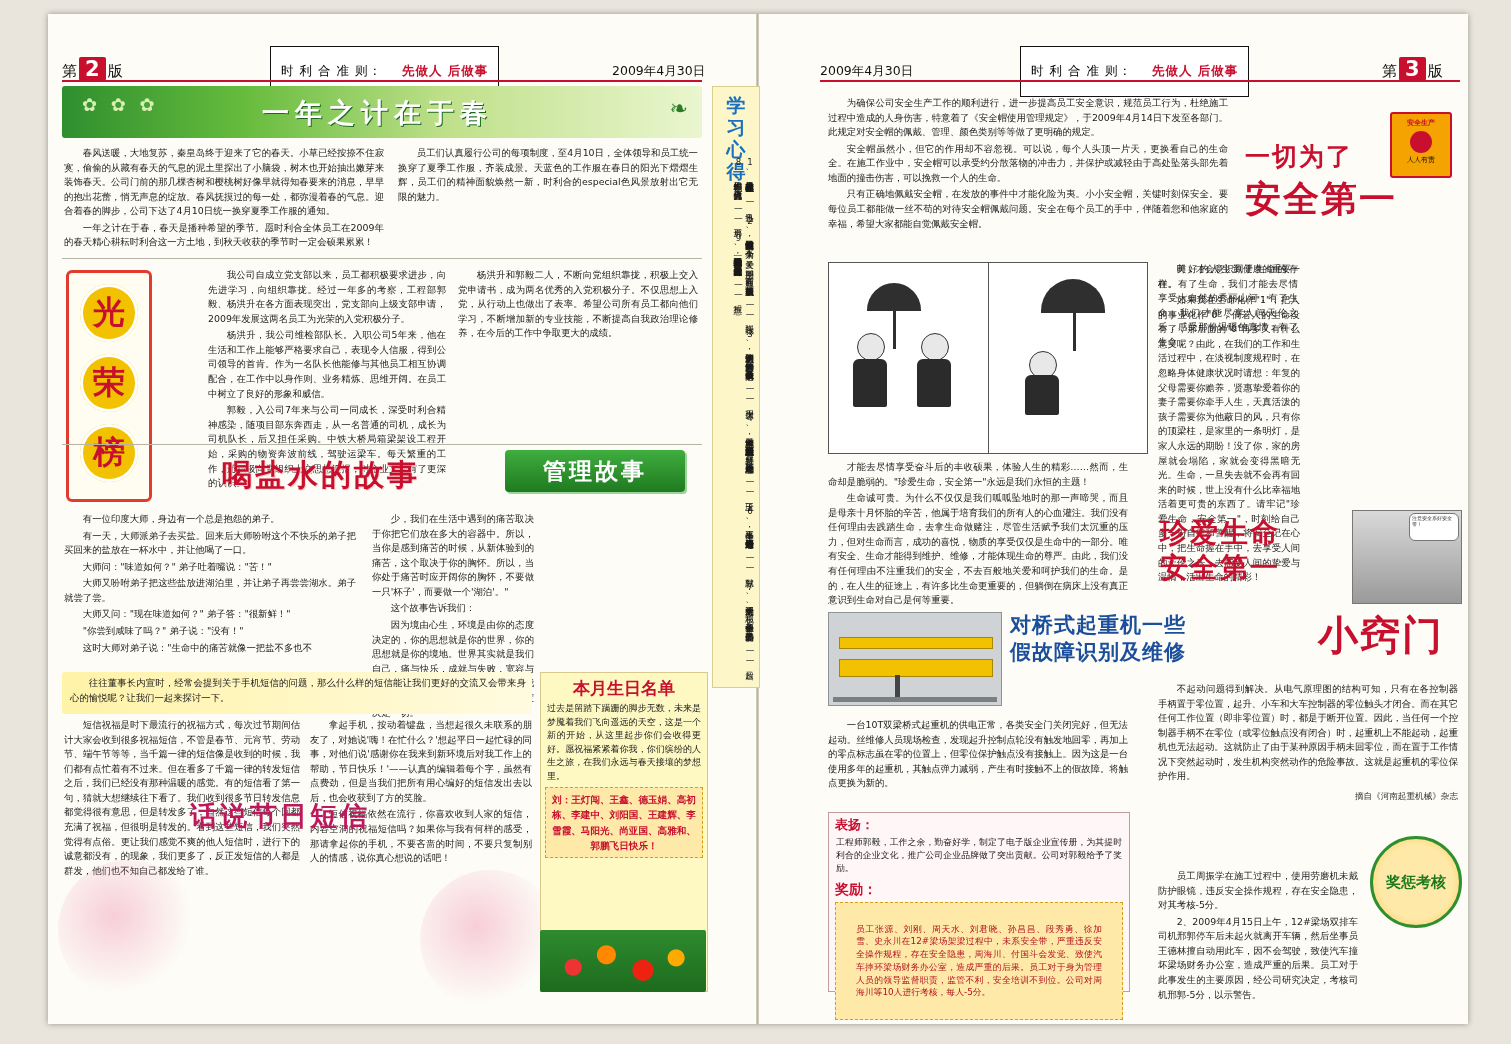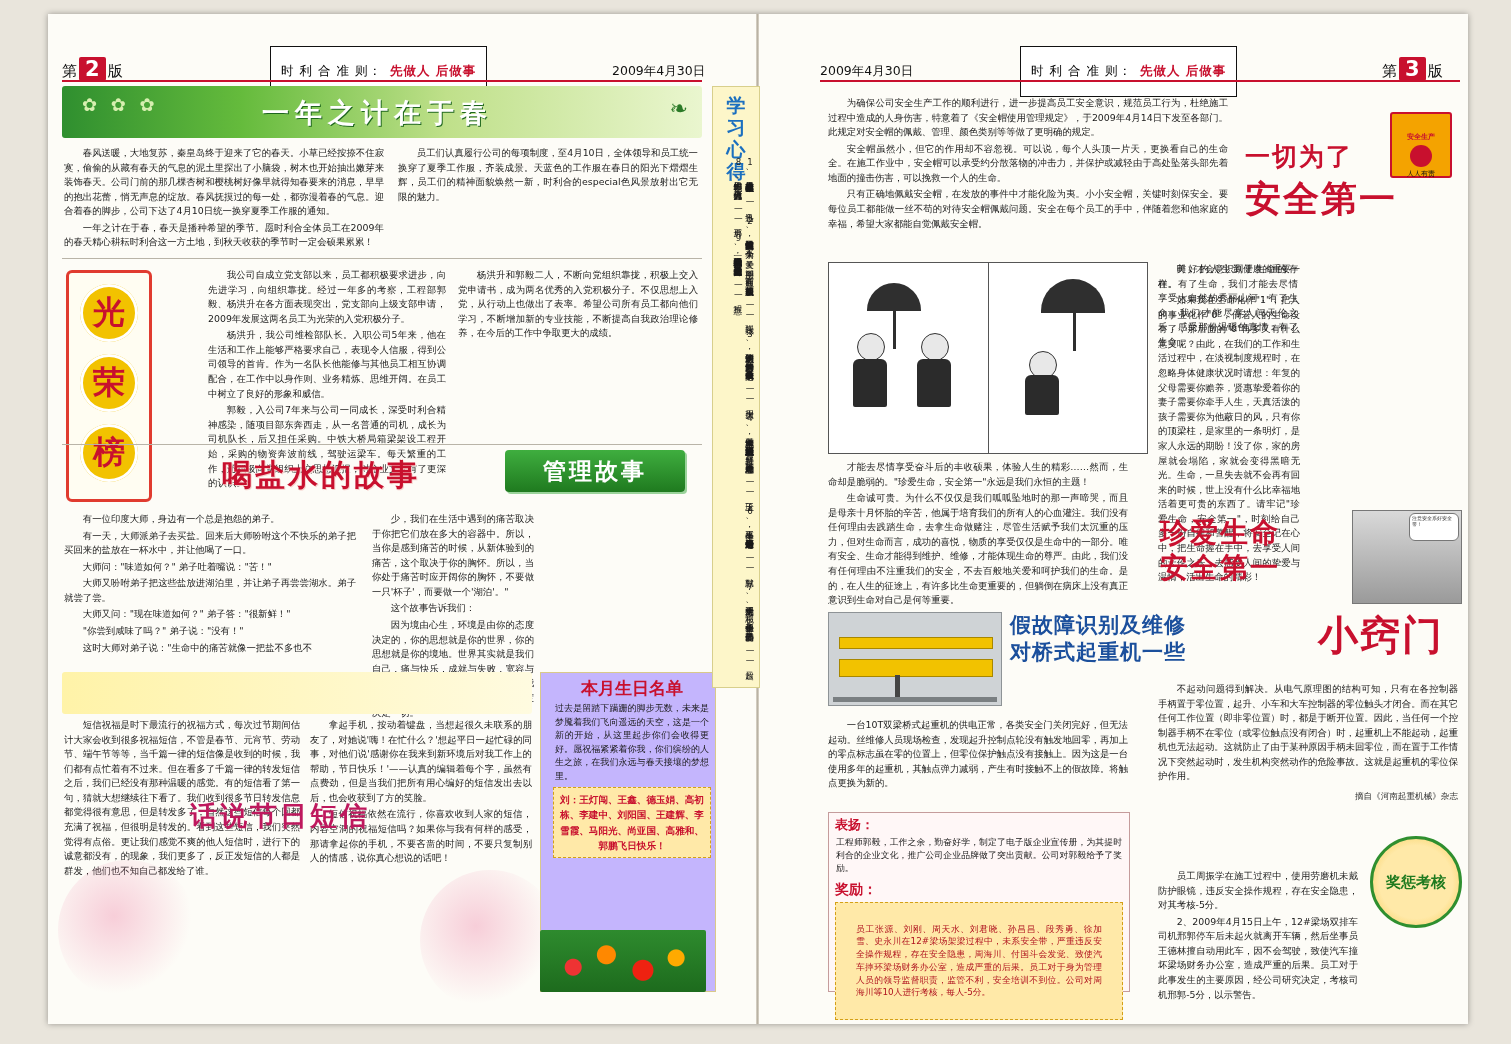--- a/index.html
+++ b/index.html
@@ -24,21 +24,21 @@
   }
   
   .masthead{position:absolute;height:26px;display:flex;align-items:center;}
   .pagenum{font-size:15px;color:#111;display:flex;align-items:baseline;gap:2px;}
   .pagenum .big{
     display:inline-block;background:#c8102e;color:#fff;font-size:21px;font-weight:bold;
     padding:0 6px;line-height:24px;border-radius:2px;
   }
   .slogan{
     border:1px solid #111;padding:16px 10px;font-size:12.5px;letter-spacing:1px;
-    display:flex;gap:8px;align-items:center;background:#fff;
+    display:flex;gap:20px;align-items:center;background:#fff;
   }
   .slogan .red{color:#c8102e;font-weight:bold;}
   .dateline{font-size:12.5px;color:#111;}
   .hr-main{position:absolute;height:2px;background:#c8102e;}
   
   .col{position:absolute;font-size:9.4px;line-height:1.55;color:#1a1a1a;text-align:justify;}
   .col p{margin:0 0 2px 0;text-indent:2em;}
   .hline{position:absolute;height:1px;background:#b9b4a8;}
   
   .banner-spring{
@@ -97,21 +97,21 @@
     position:absolute;left:8px;top:8px;width:30px;font-size:19px;font-weight:bold;color:#1b6fbf;
     line-height:1.15;text-align:center;
   }
   .study-col .body{
     position:absolute;left:5px;top:70px;width:37px;font-size:8.6px;line-height:1.35;color:#1a1a1a;
     writing-mode:vertical-rl;text-orientation:upright;height:520px;
   }
   
   .bday{
     position:absolute;left:540px;top:672px;width:166px;height:318px;
-    background:#c4b5fd;border:1px solid #d9c98a;padding-left:8px;
+    background:#fef9c3;border:1px solid #d9c98a;
   }
   .bday .h{
     text-align:center;font-size:17px;font-weight:bold;color:#c8102e;padding:4px 0 2px;
   }
   .bday .txt{font-size:9px;line-height:1.5;padding:0 6px;text-align:justify;color:#1a1a1a;}
   .bday .names{
     margin:4px;padding:4px;background:#ffe9a8;border:1px dashed #d4a017;
     font-size:9.6px;line-height:1.6;color:#c8102e;font-weight:bold;text-align:center;
   }
   .flowers{
@@ -126,21 +126,21 @@
   
   .safety-first{
     position:absolute;left:1245px;top:140px;width:215px;height:96px;
   }
   .safety-first .l1{font-size:25px;font-weight:bold;color:#c8102e;letter-spacing:2px;}
   .safety-first .l2{font-size:36px;font-weight:bold;color:#c8102e;letter-spacing:2px;margin-top:2px;}
   .safety-sign{
     position:absolute;left:1390px;top:112px;width:58px;height:62px;background:#f4a300;
     border:2px solid #c8102e;border-radius:3px;text-align:center;
   }
-  .safety-sign .s1{font-size:7px;color:#c8102e;font-weight:bold;padding-top:18px;}
+  .safety-sign .s1{font-size:7px;color:#c8102e;font-weight:bold;padding-top:4px;}
   .safety-sign .dot{width:22px;height:22px;border-radius:50%;background:#c8102e;margin:3px auto 0;}
   .safety-sign .s2{font-size:7px;color:#111;margin-top:2px;}
   .cherish{
     position:absolute;left:1160px;top:515px;width:190px;
   }
   .cherish div{font-size:28px;font-weight:bold;color:#c8102e;letter-spacing:2px;line-height:1.25;}
   .crane-pic{
     position:absolute;left:1352px;top:510px;width:108px;height:92px;
     background:linear-gradient(180deg,#d9d9d9,#9a9a9a);border:1px solid #777;
   }
@@ -287,20 +287,23 @@
     <p>"你尝到咸味了吗？" 弟子说："没有！"</p>
     <p>这时大师对弟子说："生命中的痛苦就像一把盐不多也不</p>
   </div>
   <div class="col" style="left:372px;top:512px;width:162px;">
     <p>少，我们在生活中遇到的痛苦取决于你把它们放在多大的容器中。所以，当你是感到痛苦的时候，从新体验到的痛苦，这个取决于你的胸怀。所以，当你处于痛苦时应开阔你的胸怀，不要做一只'杯子'，而要做一个'湖泊'。"</p>
     <p>这个故事告诉我们：</p>
     <p>因为境由心生，环境是由你的态度决定的，你的思想就是你的世界，你的思想就是你的境地。世界其实就是我们自己，痛与快乐，成就与失败，宽容与紧迫，其实全在于我们怎么看。因为我们是通过自己的观点看世界，所以态度决定一切。</p>
   </div>
 
   <div class="yellow-band"></div>
+  <div class="col" style="left:70px;top:676px;width:456px;font-size:9.4px;">
+    <p>往往董事长内宣时，经常会提到关于手机短信的问题，那么什么样的短信能让我们更好的交流又会带来身心的愉悦呢？让我们一起来探讨一下。</p>
+  </div>
   <div class="col" style="left:64px;top:718px;width:236px;">
     <p>短信祝福是时下最流行的祝福方式，每次过节期间估计大家会收到很多祝福短信，不管是春节、元宵节、劳动节、端午节等等，当千篇一律的短信像是收到的时候，我们都有点忙着有不过来。但在看多了千篇一律的转发短信之后，我们已经没有那种温暖的感觉。有的短信看了第一句，猜就大想继续往下看了。我们收到很多节日转发信息都觉得很有意思，但是转发多了，自然这些短信每个回都充满了祝福，但很明是转发的。看到这些短信，我们突然觉得有点俗。更让我们感觉不爽的他人短信时，进行下的诚意都没有，的现象，我们更多了，反正发短信的人都是群发，他们也不知自己都发给了谁。</p>
   </div>
   <div class="col" style="left:310px;top:718px;width:222px;">
     <p>拿起手机，按动着键盘，当想起很久未联系的朋友了，对她说'嗨！在忙什么？'想起平日一起忙碌的同事，对他们说'感谢你在我来到新环境后对我工作上的帮助，节日快乐！'——认真的编辑着每个字，虽然有点费劲，但是当我们把所有用心编好的短信发出去以后，也会收获到了方的笑脸。</p>
     <p>短信祝福依然在流行，你喜欢收到人家的短信，内容空洞的祝福短信吗？如果你与我有何样的感受，那请拿起你的手机，不要吝啬的时间，不要只复制别人的情感，说你真心想说的话吧！</p>
   </div>
   <div class="sms-title">话说节日短信</div>
   <div class="pinkdeco" style="left:58px;top:860px;"></div>
   <div class="pinkdeco" style="left:420px;top:870px;"></div>
@@ -381,22 +384,22 @@
     <div class="bubble">注意安全系好安全带！</div>
   </div>
 
   <div class="crane-yellow">
     <div class="beam2"></div>
       <div class="beam"></div>
       <div class="hook"></div>
       <div class="rail"></div>
   </div>
   <div class="bridge-title">
+    <div>对桥式起重机一些</div>
     <div>假故障识别及维修</div>
-    <div>对桥式起重机一些</div>
   </div>
   <div class="tip-badge">小窍门</div>
 
   <div class="col" style="left:828px;top:718px;width:300px;">
     <p>一台10T双梁桥式起重机的供电正常，各类安全门关闭完好，但无法起动。丝维修人员现场检查，发现起升控制点轮没有触发地回零，再加上的零点标志虽在零的位置上，但零位保护触点没有接触上。因为这是一台使用多年的起重机，其触点弹力减弱，产生有时接触不上的假故障。将触点更换为新的。</p>
   </div>
   <div class="col" style="left:1158px;top:682px;width:300px;">
     <p>不起动问题得到解决。从电气原理图的结构可知，只有在各控制器手柄置于零位置，起升、小车和大车控制器的零位触头才闭合。而在其它任何工作位置（即非零位置）时，都是于断开位置。因此，当任何一个控制器手柄不在零位（或零位触点没有闭合）时，起重机上不能起动，起重机也无法起动。这就防止了由于某种原因手柄未回零位，而在置于工作情况下突然起动时，发生机构突然动作的危险事故。这就是起重机的零位保护作用。</p>
     <p class="src" style="text-indent:0;margin-top:6px;">摘自《河南起重机械》杂志</p>
   </div>

